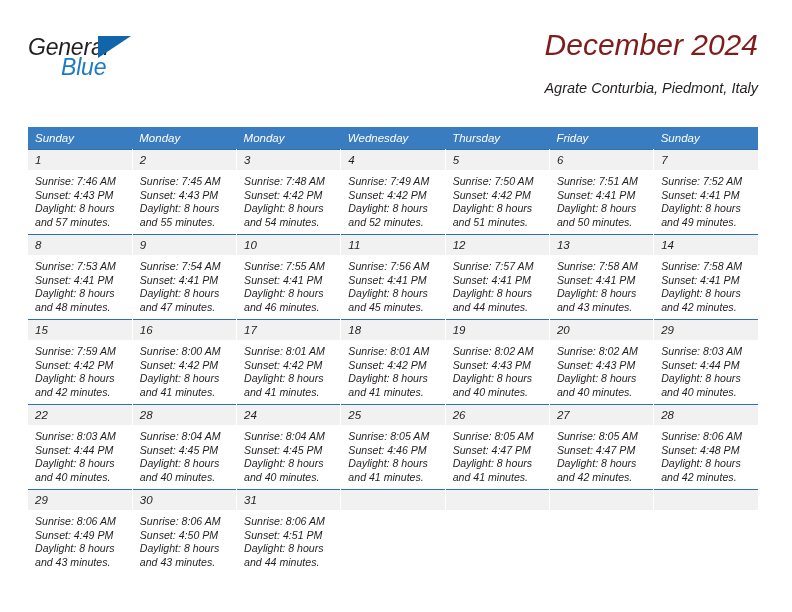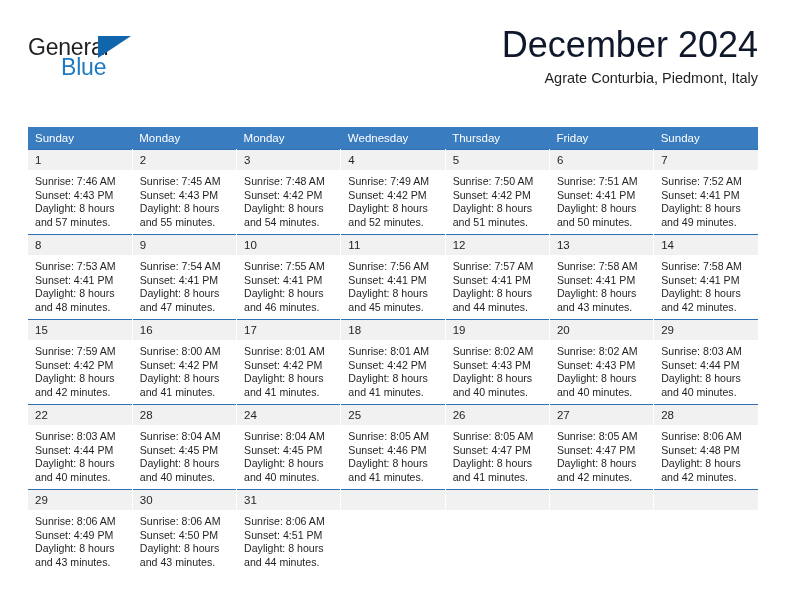--- a/index.html
+++ b/index.html
@@ -12,20 +12,21 @@
     background: #ffffff;
     font-family: "Liberation Sans", sans-serif;
     color: #221f1f;
     overflow: hidden;
   }
   .page {
     position: relative;
     width: 792px;
     height: 612px;
     box-sizing: border-box;
+    font-style: italic;
   }
 
   
   .header {
     position: absolute;
     left: 28px;
     top: 28px;
     right: 34px;
     height: 66px;
   }
@@ -64,31 +65,31 @@
     border-bottom: 22px solid transparent;
   }
 
   .title-block {
     position: absolute;
     right: 0;
     top: 0;
     text-align: right;
   }
   .month-title {
-    font-size: 36px;
+    font-size: 30px;
     font-weight: normal;
-    color: #0f172a;
+    color: #7f1d1d;
     line-height: 34px;
     white-space: nowrap;
   }
   .location {
     font-size: 14.5px;
     color: #231f20;
     line-height: 20px;
-    margin-top: 6px;
+    margin-top: 16px;
     white-space: nowrap;
   }
 
   
   .calendar {
     position: absolute;
     left: 28px;
     top: 104px;
     width: 730px;
     border-collapse: collapse;

